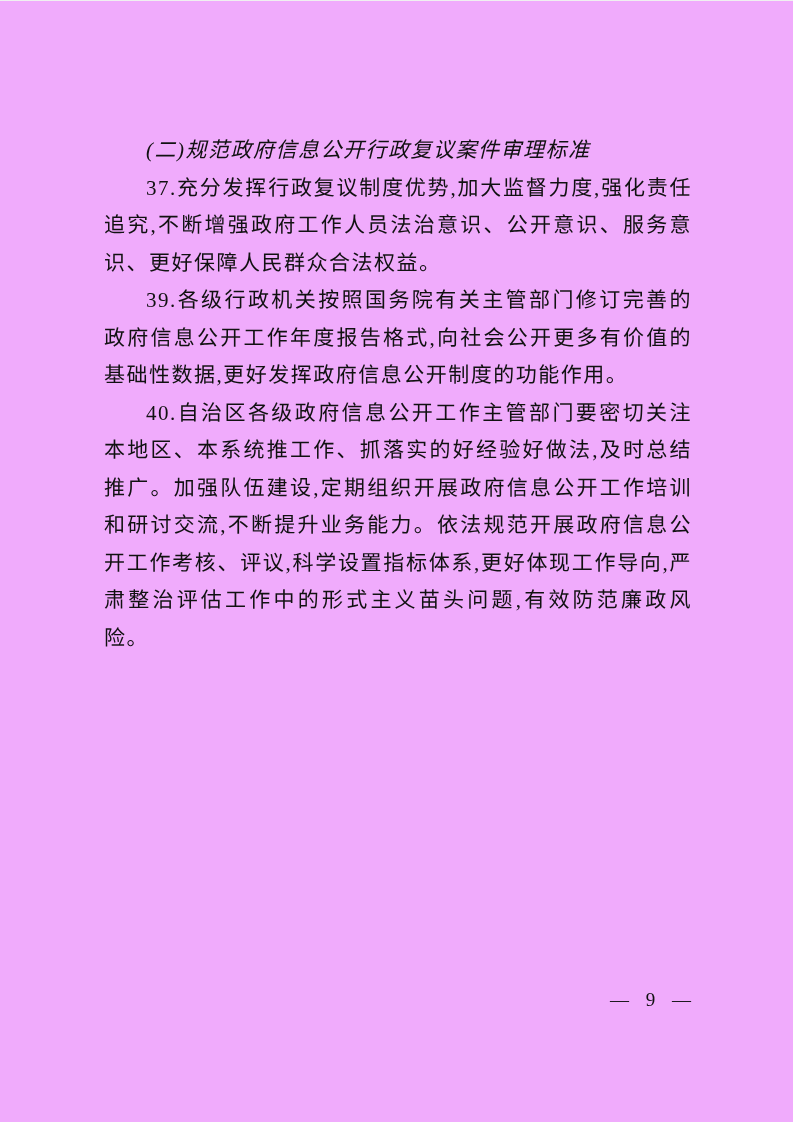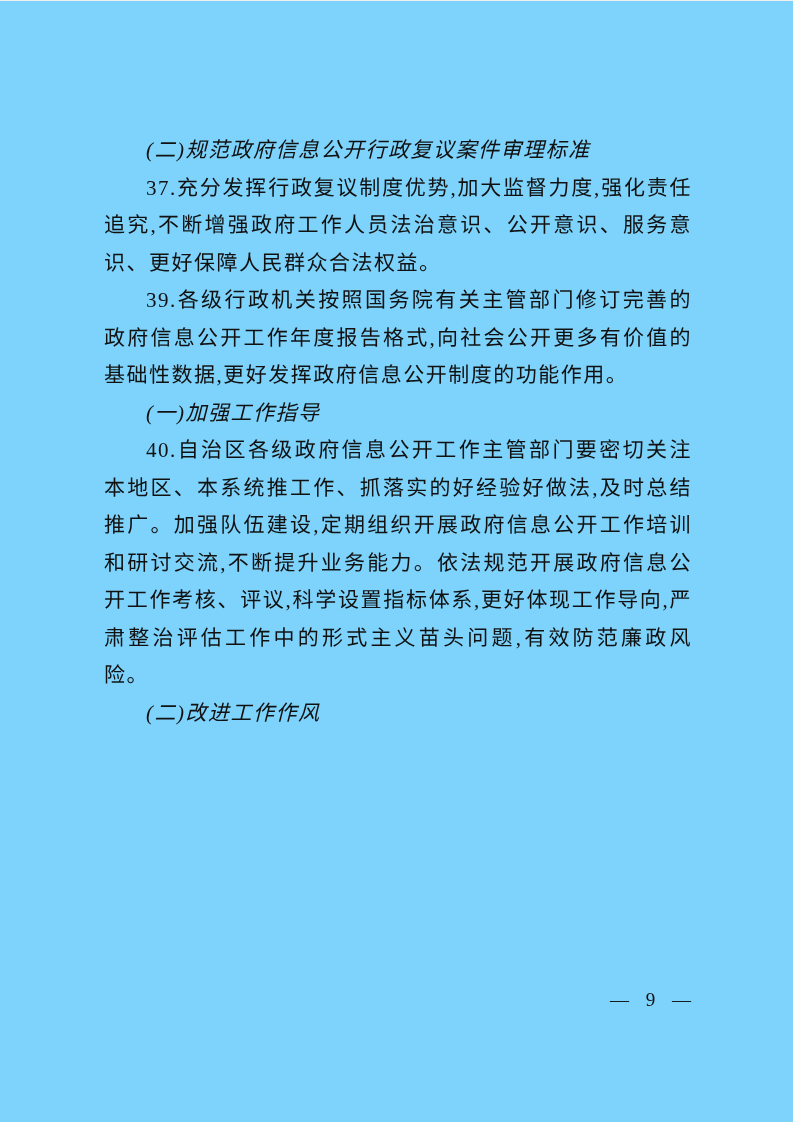--- a/index.html
+++ b/index.html
@@ -4,21 +4,21 @@
 <style>
   html, body {
     margin: 0;
     padding: 0;
     background: #ffffff;
   }
   .page {
     position: relative;
     width: 793px;
     height: 1122px;
-    background: #7dd3fc;
+    background: #f0abfc;
     overflow: hidden;
     font-family: "Liberation Serif", "DejaVu Serif", serif;
     color: #111111;
     box-sizing: border-box;
     border-top: 1px solid #f0f0f0;
   }
   .doc-content {
     position: absolute;
     top: 131px;
     left: 104px;
@@ -65,18 +65,16 @@
   }
 </style>
 </head>
 <body>
 
 <div class="page">
   <div class="doc-content" id="doc-content">
       <p class="heading-kai">(二)规范政府信息公开行政复议案件审理标准</p>
       <p class="paragraph">37.充分发挥行政复议制度优势,加大监督力度,强化责任追究,不断增强政府工作人员法治意识、公开意识、服务意识、更好保障人民群众合法权益。</p>
       <p class="paragraph">39.各级行政机关按照国务院有关主管部门修订完善的政府信息公开工作年度报告格式,向社会公开更多有价值的基础性数据,更好发挥政府信息公开制度的功能作用。</p>
-      <p class="heading-kai">(一)加强工作指导</p>
       <p class="paragraph">40.自治区各级政府信息公开工作主管部门要密切关注本地区、本系统推工作、抓落实的好经验好做法,及时总结推广。加强队伍建设,定期组织开展政府信息公开工作培训和研讨交流,不断提升业务能力。依法规范开展政府信息公开工作考核、评议,科学设置指标体系,更好体现工作导向,严肃整治评估工作中的形式主义苗头问题,有效防范廉政风险。</p>
-      <p class="heading-kai">(二)改进工作作风</p>
     </div>
   <div class="page-footer">— 9 —</div>
 </div>
 
 </body></html>

